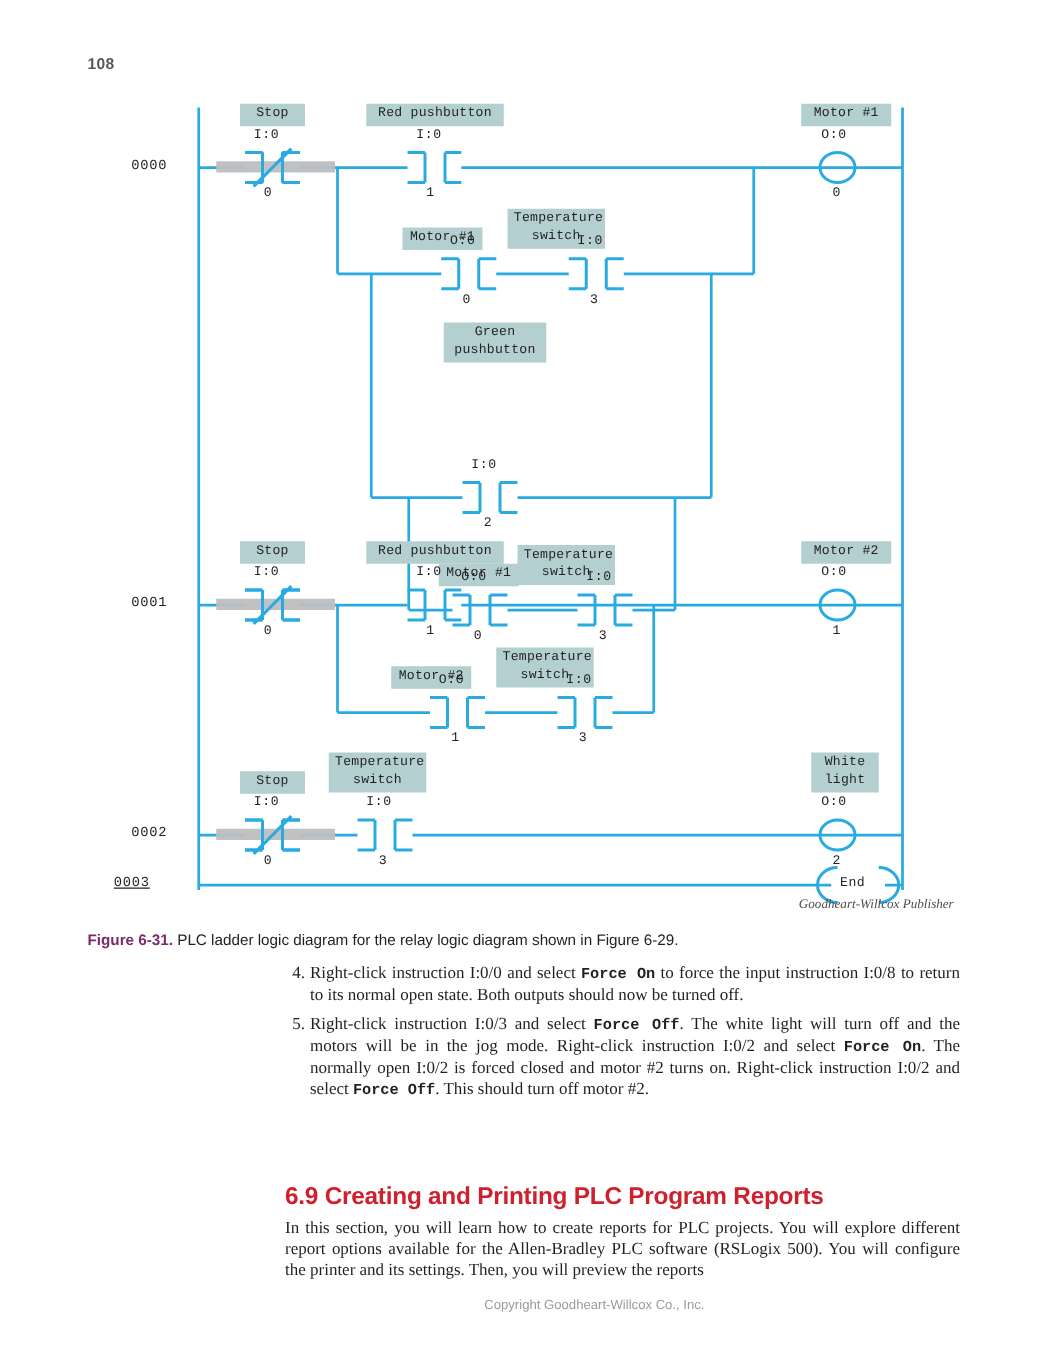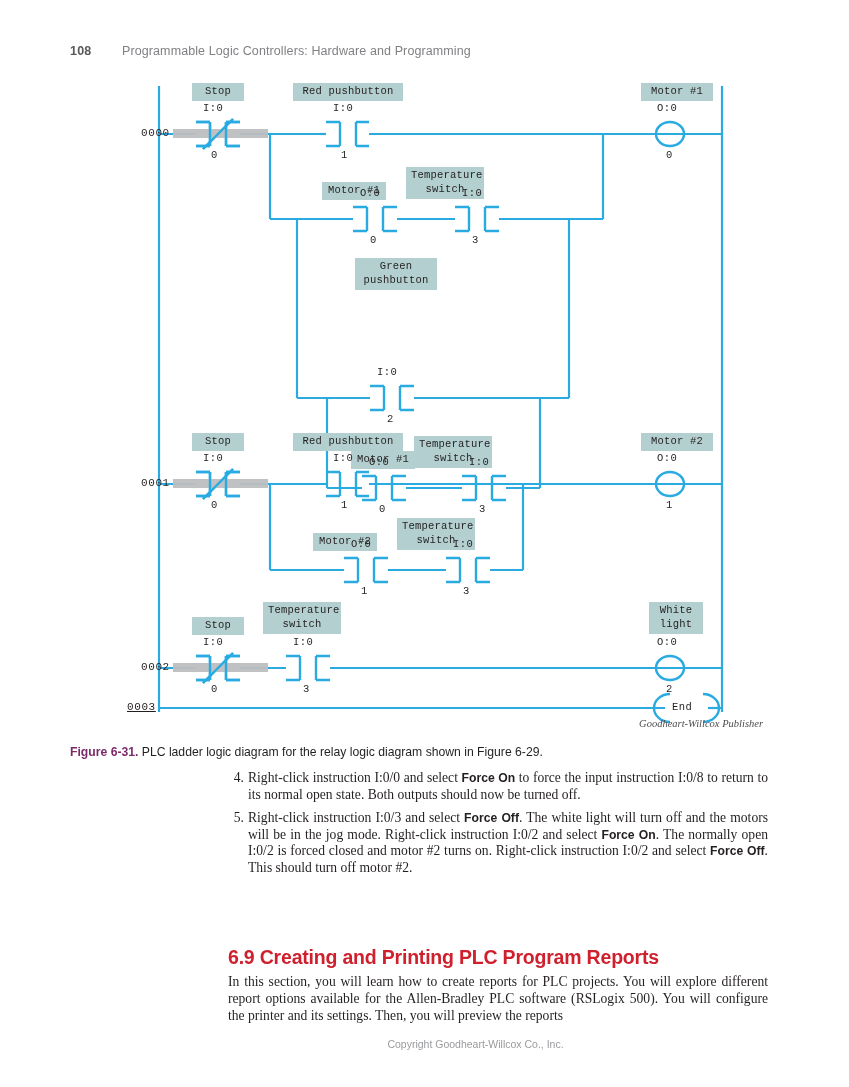--- a/index.html
+++ b/index.html
@@ -56,21 +56,20 @@
     height: 650px;
   }
   .ladder svg { display: block; }
 
   .rung-label {
     position: absolute;
     font-family: "Liberation Mono", monospace;
     font-size: 11px;
     color: #231f20;
     letter-spacing: .6px;
-    margin-left: 36px;
   }
 
   
   .tag {
     position: absolute;
     background: #b3cfcf;
     color: #231f20;
     font-family: "Liberation Mono", monospace;
     font-size: 10.5px;
     line-height: 13.5px;
@@ -155,21 +154,21 @@
     width: 16px;
     text-align: right;
   }
   .para {
     font-size: 13.6px;
     line-height: 16.6px;
     text-align: justify;
     margin: 0;
   }
   .para.indent { text-indent: 20px; }
-  b.ui { font-family: Liberation Sans, sans-serif; font-size: 12.2px; font-weight: bold; }
+  b.ui { font-family: Liberation Mono, monospace; font-size: 12.2px; font-weight: bold; }
 
   .section-head {
     position: absolute;
     left: 228px; top: 946px;
     width: 545px;
     font-family: "Liberation Sans", sans-serif;
     font-size: 19.5px;
     font-weight: bold;
     color: #cf202e;
     letter-spacing: -.2px;
@@ -194,21 +193,20 @@
     font-size: 10.5px;
     color: #9a9b9e;
   }
   .footer .fin { padding-left: 180px; }
 </style>
 </head>
 <body>
 
 <div class="running-head">
   <div class="page-number">108</div>
-  <div class="head-title">Programmable Logic Controllers: Hardware and Programming</div>
 </div>
 
 <div class="figure">
 
   <div class="ladder">
     <svg width="849" height="650" viewBox="0 0 849 650" xmlns="http://www.w3.org/2000/svg">
       <g stroke="#29abe2" stroke-width="2.2" fill="none" stroke-linecap="butt">
 
         <line x1="159" y1="2" x2="159" y2="628"></line>
 

